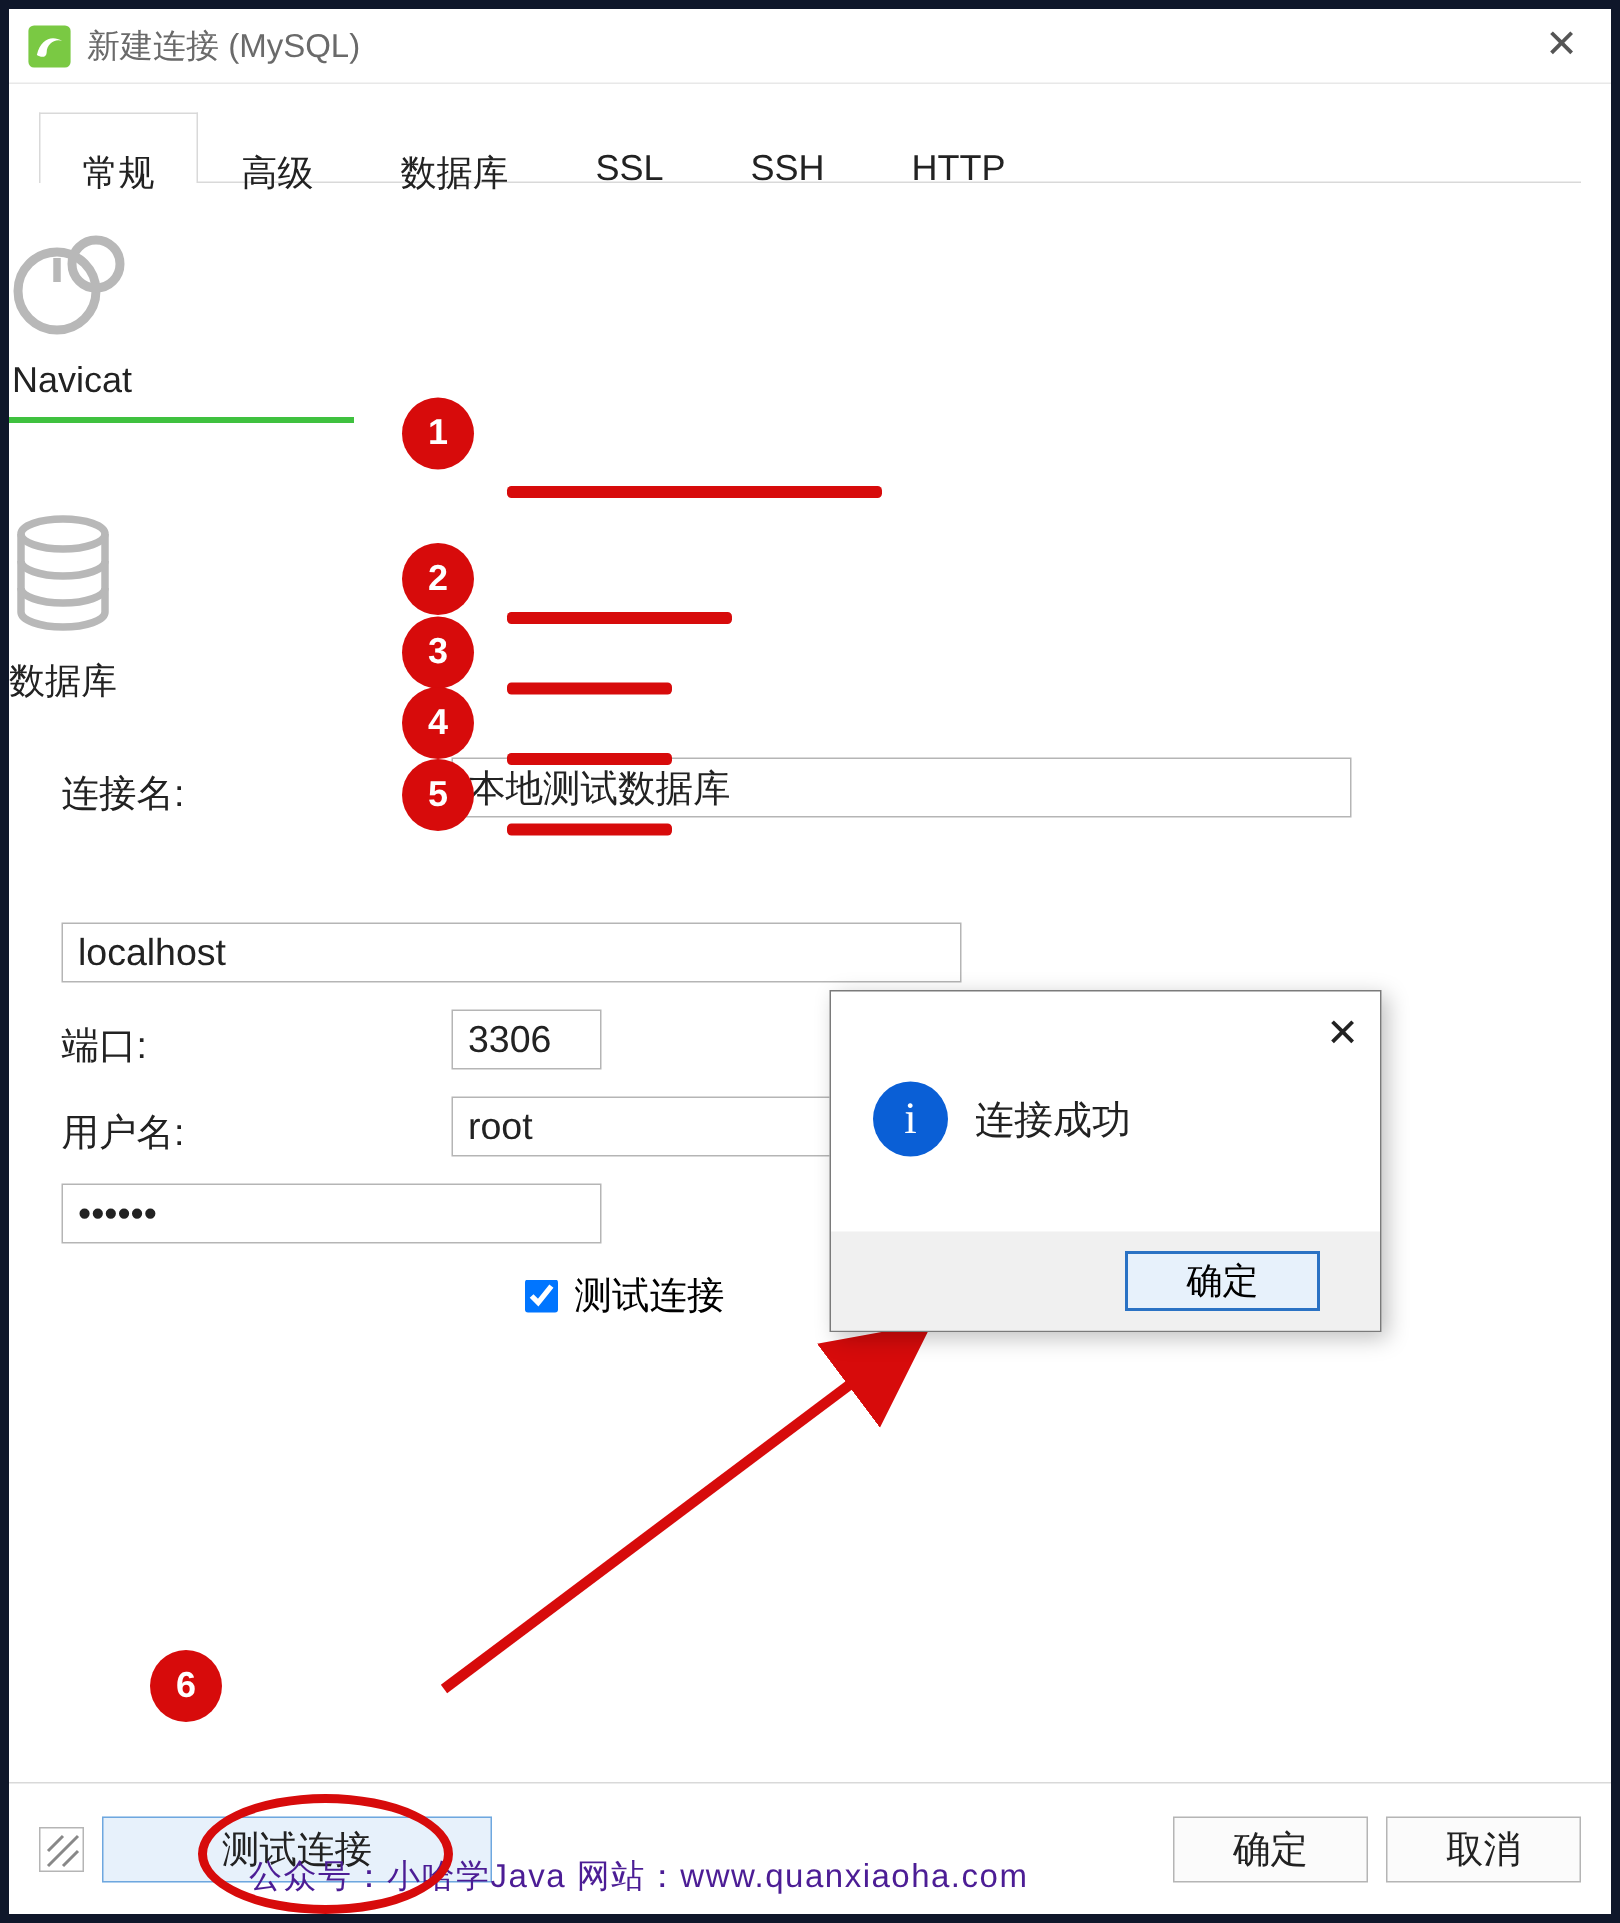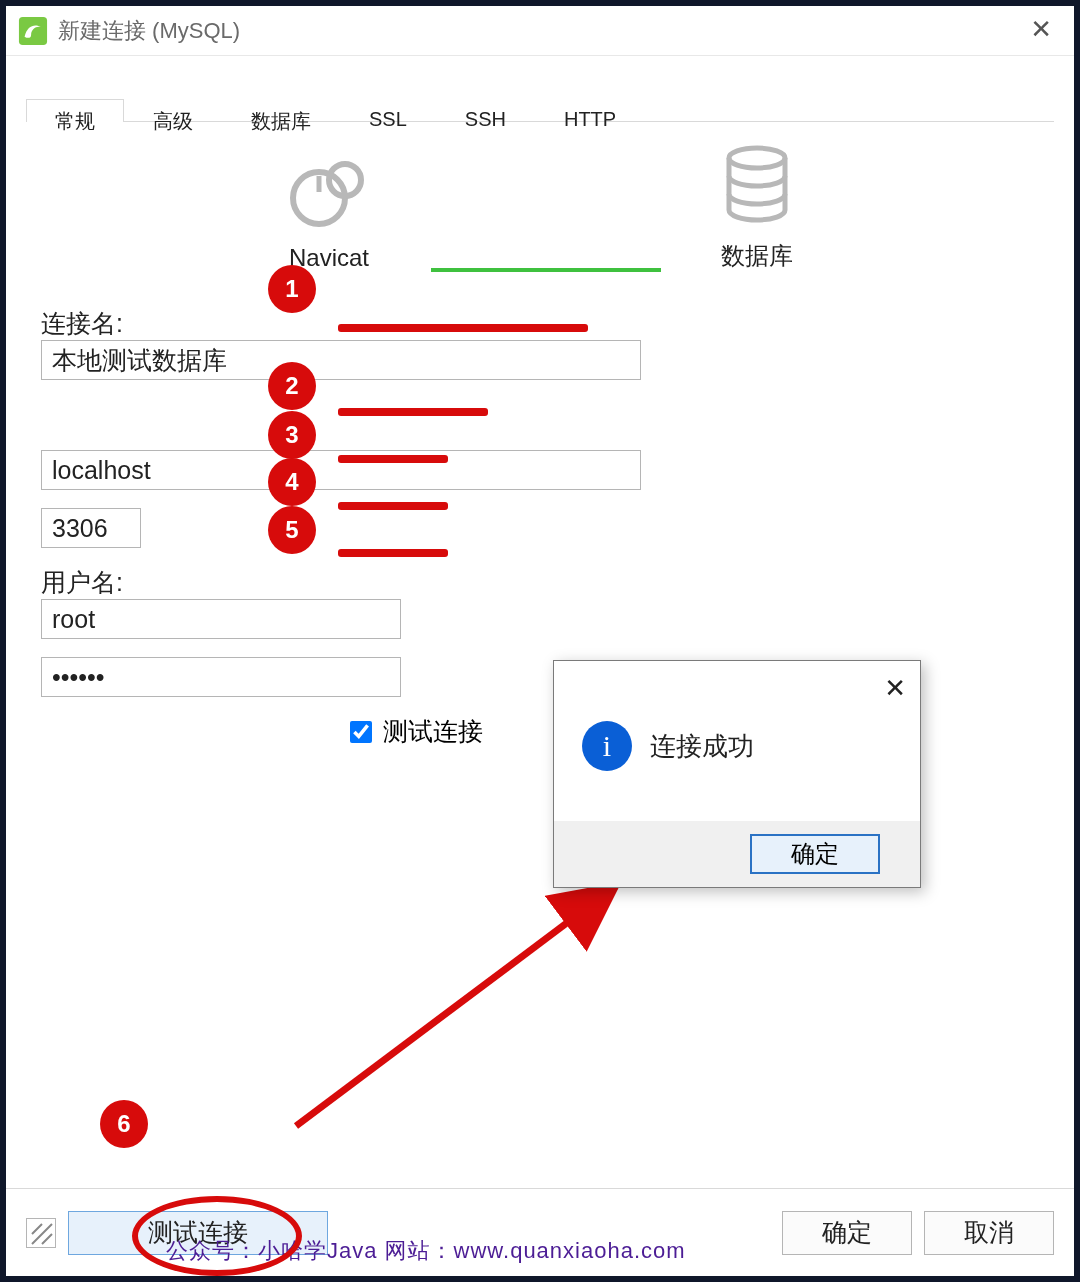--- a/index.html
+++ b/index.html
@@ -45,40 +45,40 @@
     line-height: 1;
   }
   .tabs {
     display: flex;
     margin: 18px 0 0 20px;
     height: 48px;
     border-bottom: 1px solid #d9d9d9;
     width: calc(100% - 40px);
   }
   .tab {
-    padding: 8px 28px;
-    font-size: 20px;
+    padding: 23px 28px;
+    font-size: 24px;
     color: #222;
     border: 1px solid transparent;
     border-bottom: none;
     cursor: pointer;
     position: relative;
     top: 1px;
-    margin-top: 24px;
   }
   .tab.active {
     background: #fff;
     border-color: #d9d9d9;
   }
   .diagram {
     display: flex;
     justify-content: center;
-    align-items: flex-end;
+    align-items: flex-start;
     gap: 60px;
     margin-top: 22px;
+    flex-direction: column;
   }
   .diagram .node {
     display: flex;
     flex-direction: column;
     align-items: center;
     gap: 12px;
   }
   .diagram .node-label {
     font-size: 24px;
     color: #222;
@@ -87,24 +87,23 @@
     width: 230px;
     height: 4px;
     background: #3fc13f;
     margin-top: -50px;
   }
   .form {
     margin: 35px 35px 0 35px;
   }
   .row {
     display: flex;
-    align-items: flex-start;
+    align-items: flex-end;
     margin-bottom: 18px;
     position: relative;
-    flex-direction: column;
   }
   .row.first { margin-bottom: 70px; }
   .row .label {
     width: 260px;
     font-size: 25px;
     color: #222;
   }
   .row input[type=text], .row input[type=password] {
     font-size: 25px;
     padding: 4px 10px;
@@ -316,20 +315,21 @@
 
   <div class="form">
     <div class="row first">
       <div class="label">连接名:</div>
       <input type="text" class="in-wide" value="本地测试数据库" style="">
     </div>
     <div class="row">
       <input type="text" class="in-wide" value="localhost" style="">
     </div>
     <div class="row">
+      <div class="label">端口:</div>
       <input type="text" class="in-port" value="3306" style="">
     </div>
     <div class="row">
       <div class="label">用户名:</div>
       <input type="text" class="in-user" value="root" style="">
     </div>
     <div class="row">
       <input type="text" class="in-pass" value="••••••" style="">
     </div>
     <div class="check-row">

